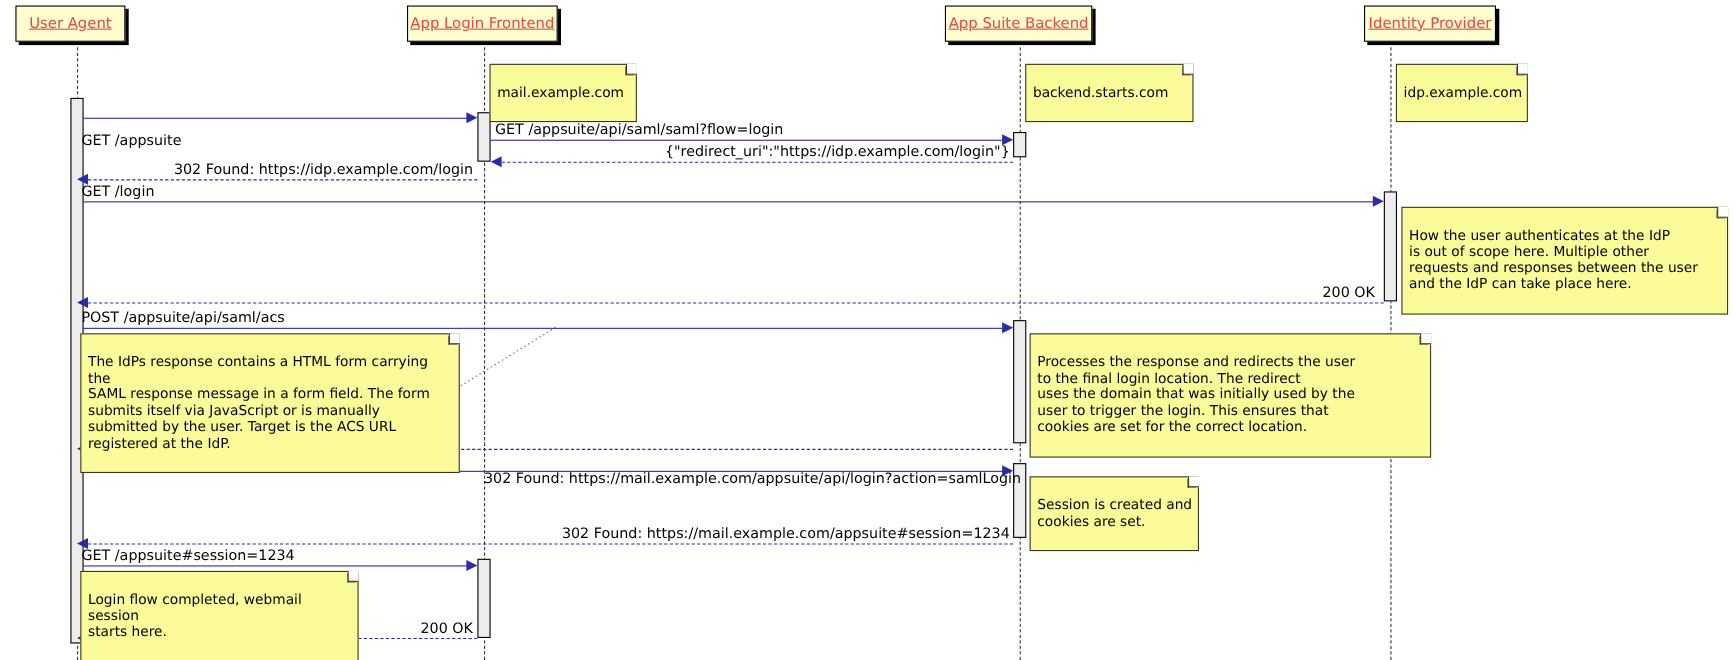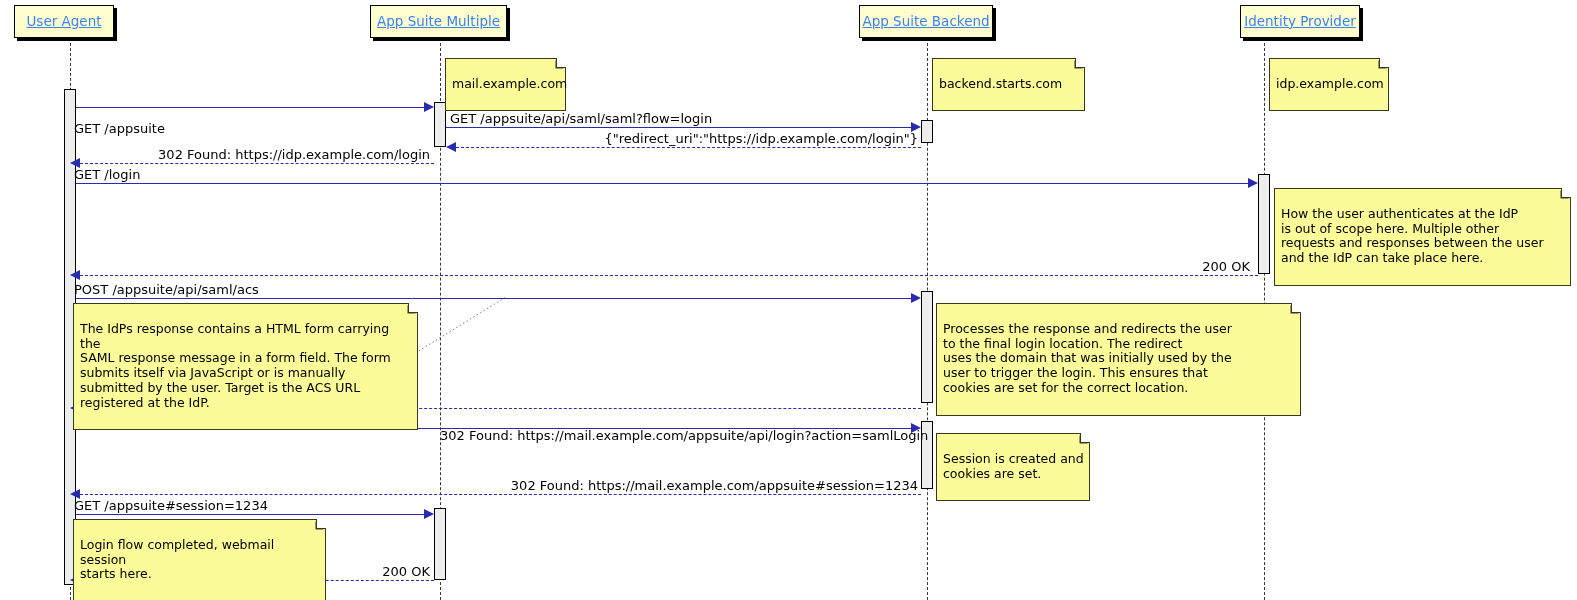--- a/index.html
+++ b/index.html
@@ -26,21 +26,21 @@
     box-shadow: 3px 3px 0 0 #000000;
     box-sizing: border-box;
     display: flex;
     align-items: center;
     justify-content: center;
     height: 33px;
     z-index: 6;
   }
   .participant span {
     font-size: 13.5px;
-    color: #3b82f6;
+    color: #ef4444;
     text-decoration: underline;
     white-space: nowrap;
     line-height: 1;
   }
   
   .lifeline {
     position: absolute;
     width: 0;
     border-left: 1px dashed #383838;
     z-index: 1;
@@ -152,30 +152,30 @@
 
   <div class="lifeline" style="left:70px;  top:38px; height:562px;"></div>
   <div class="lifeline" style="left:440px; top:38px; height:562px;"></div>
   <div class="lifeline" style="left:927px; top:38px; height:562px;"></div>
   <div class="lifeline" style="left:1264px;top:38px; height:562px;"></div>
 
   <div class="participant" style="left:14px; top:5px; width:100px;">
     <span>User Agent</span>
   </div>
   <div class="participant" style="left:370px; top:5px; width:137px;">
-    <span>App Suite Multiple</span>
+    <span>App Login Frontend</span>
   </div>
   <div class="participant" style="left:859px; top:5px; width:134px;">
     <span>App Suite Backend</span>
   </div>
   <div class="participant" style="left:1240px; top:5px; width:120px;">
     <span>Identity Provider</span>
   </div>
 
-  <div class="note" style="left:445px; top:58px; width:121px;">
+  <div class="note" style="left:445px; top:58px; width:134px;">
     <span class="note-text">mail.example.com</span>
   </div>
   <div class="note" style="left:932px; top:58px; width:153px;">
     <span class="note-text">backend.starts.com</span>
   </div>
   <div class="note" style="left:1269px; top:58px; width:120px;">
     <span class="note-text">idp.example.com</span>
   </div>
 
   <div class="activation" style="left:64px;  top:89px;  height:496px;"></div>

